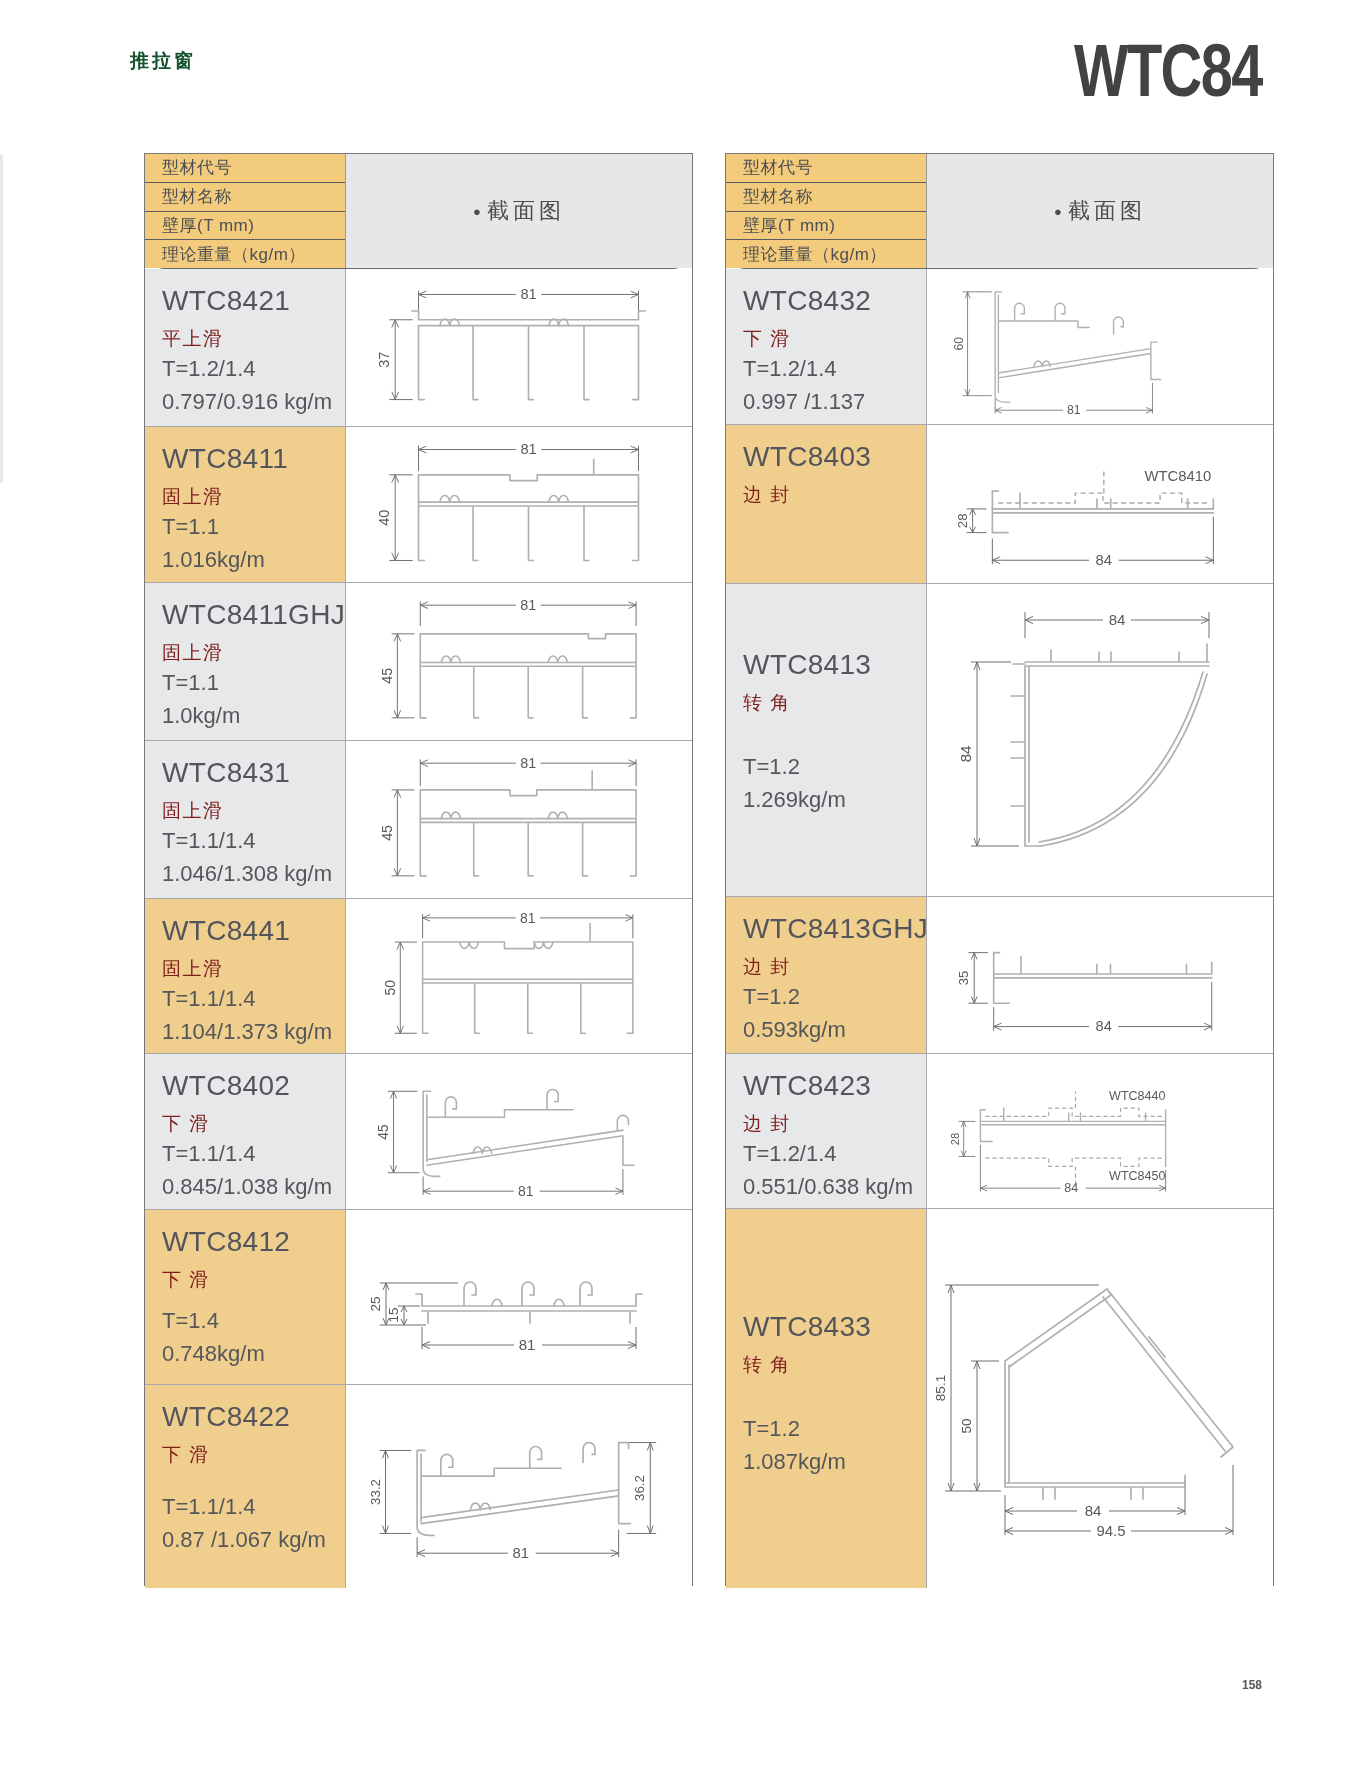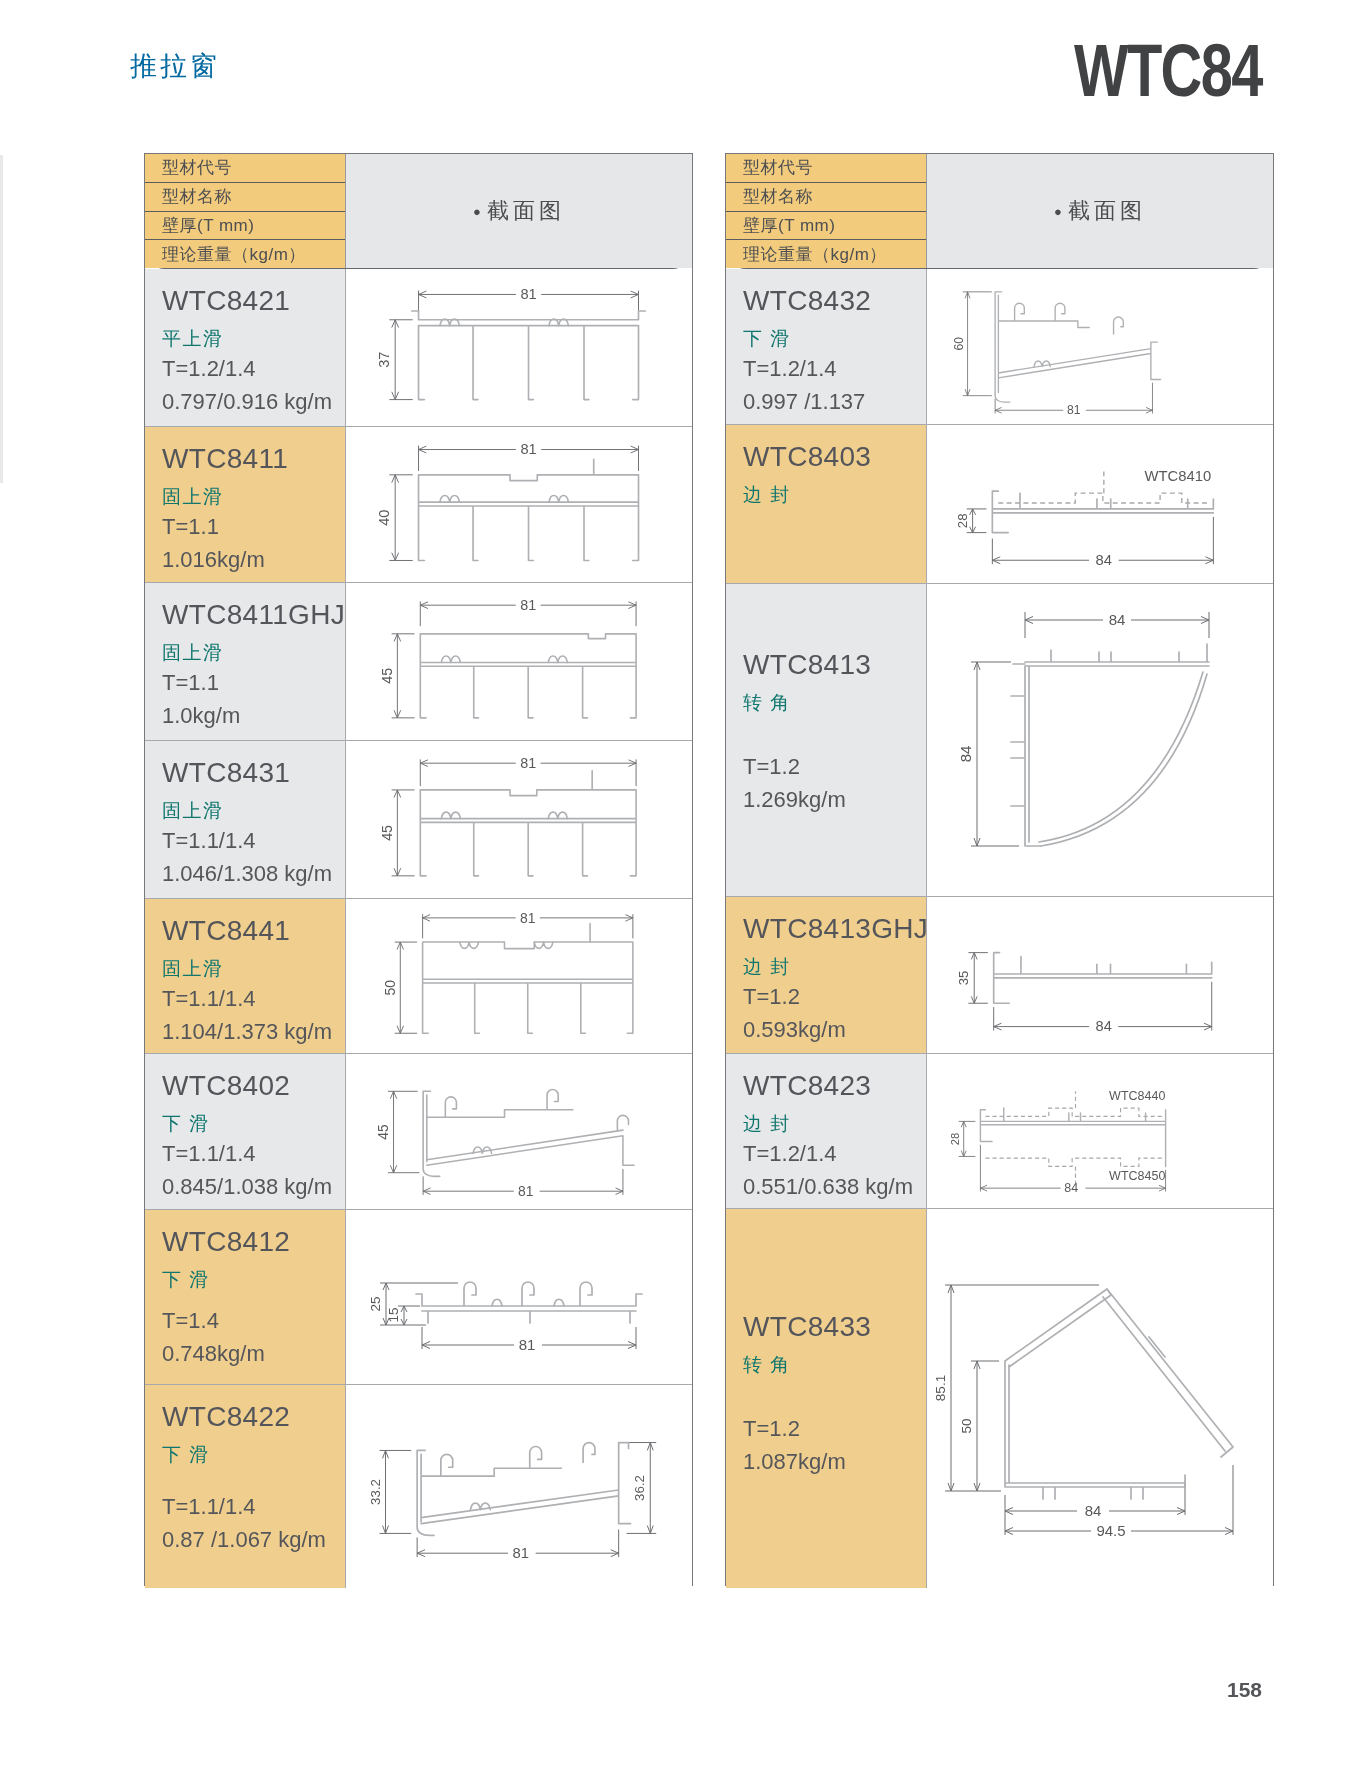--- a/index.html
+++ b/index.html
@@ -2,26 +2,26 @@
 <html><head>
 <meta charset="utf-8">
 <style>
   html,body{margin:0;padding:0;}
   body{
     width:1358px;height:1772px;position:relative;background:#ffffff;
     font-family:"Liberation Sans","DejaVu Sans",sans-serif;color:#55565A;
     overflow:hidden;
   }
   .edge-strip{position:absolute;left:0;top:155px;width:3px;height:328px;background:#E9E9EA;}
-  .cat-title{position:absolute;left:130px;top:48px;font-size:27px;letter-spacing:3px;color:#0369a1;}
+  .cat-title{position:absolute;left:130px;top:48px;font-size:19px;letter-spacing:3px;color:#14532d;font-weight:bold;}
   .series-title{
     position:absolute;right:96px;top:30px;font-size:74px;font-weight:bold;color:#414244;
     transform:scaleX(0.78);transform-origin:100% 50%;letter-spacing:-2px;line-height:1.1;
   }
-  .page-num{position:absolute;right:96px;top:1678px;font-size:21px;font-weight:bold;color:#55565A;}
+  .page-num{position:absolute;right:96px;top:1678px;font-size:12px;font-weight:bold;color:#55565A;}
 
   .ptable{
     position:absolute;top:153px;width:549px;height:1433px;box-sizing:border-box;
     border:1.5px solid #77787B;background:#fff;
   }
   .ptable.left{left:144px;}
   .ptable.right{left:725px;}
 
   .thead{display:flex;height:114px;border-bottom:1.5px solid #66676A;border-radius:20px;}
   .thead .hlabels{width:200px;box-sizing:border-box;display:flex;flex-direction:column;background:#F2CB7D;}
@@ -39,21 +39,21 @@
 
   .row{display:flex;border-bottom:1px solid #A7A9AC;box-sizing:border-box;}
   .row:last-child{border-bottom:none;}
   .row .label{
     width:200px;box-sizing:border-box;display:flex;flex-direction:column;
     padding:16px 10px 14px 17px;
   }
   .row .label.bg-gray{background:#E7E8E9;}
   .row .label.bg-beige{background:#F0CF8E;}
   .row .label .code{font-size:28px;color:#54555A;margin-bottom:9px;letter-spacing:0.3px;}
-  .row .label .pname{font-size:19px;letter-spacing:1.5px;color:#0f766e;}
+  .row .label .pname{font-size:19px;letter-spacing:1.5px;color:#7f1d1d;}
   .row .label .spacer{flex:1;}
   .row .label .midgap{height:34px;}
   .row .label .spec{font-size:22px;line-height:1.5;color:#55565A;}
   .row .label.center{justify-content:center;padding-bottom:32px;}
   .row .label.center6{justify-content:center;padding-bottom:24px;}
   .row .label.pb30{padding-bottom:32px;}
   .row .diagram{
     flex:1;border-left:1px solid #A7A9AC;background:#fff;
     display:flex;align-items:center;justify-content:flex-start;overflow:hidden;
   }

